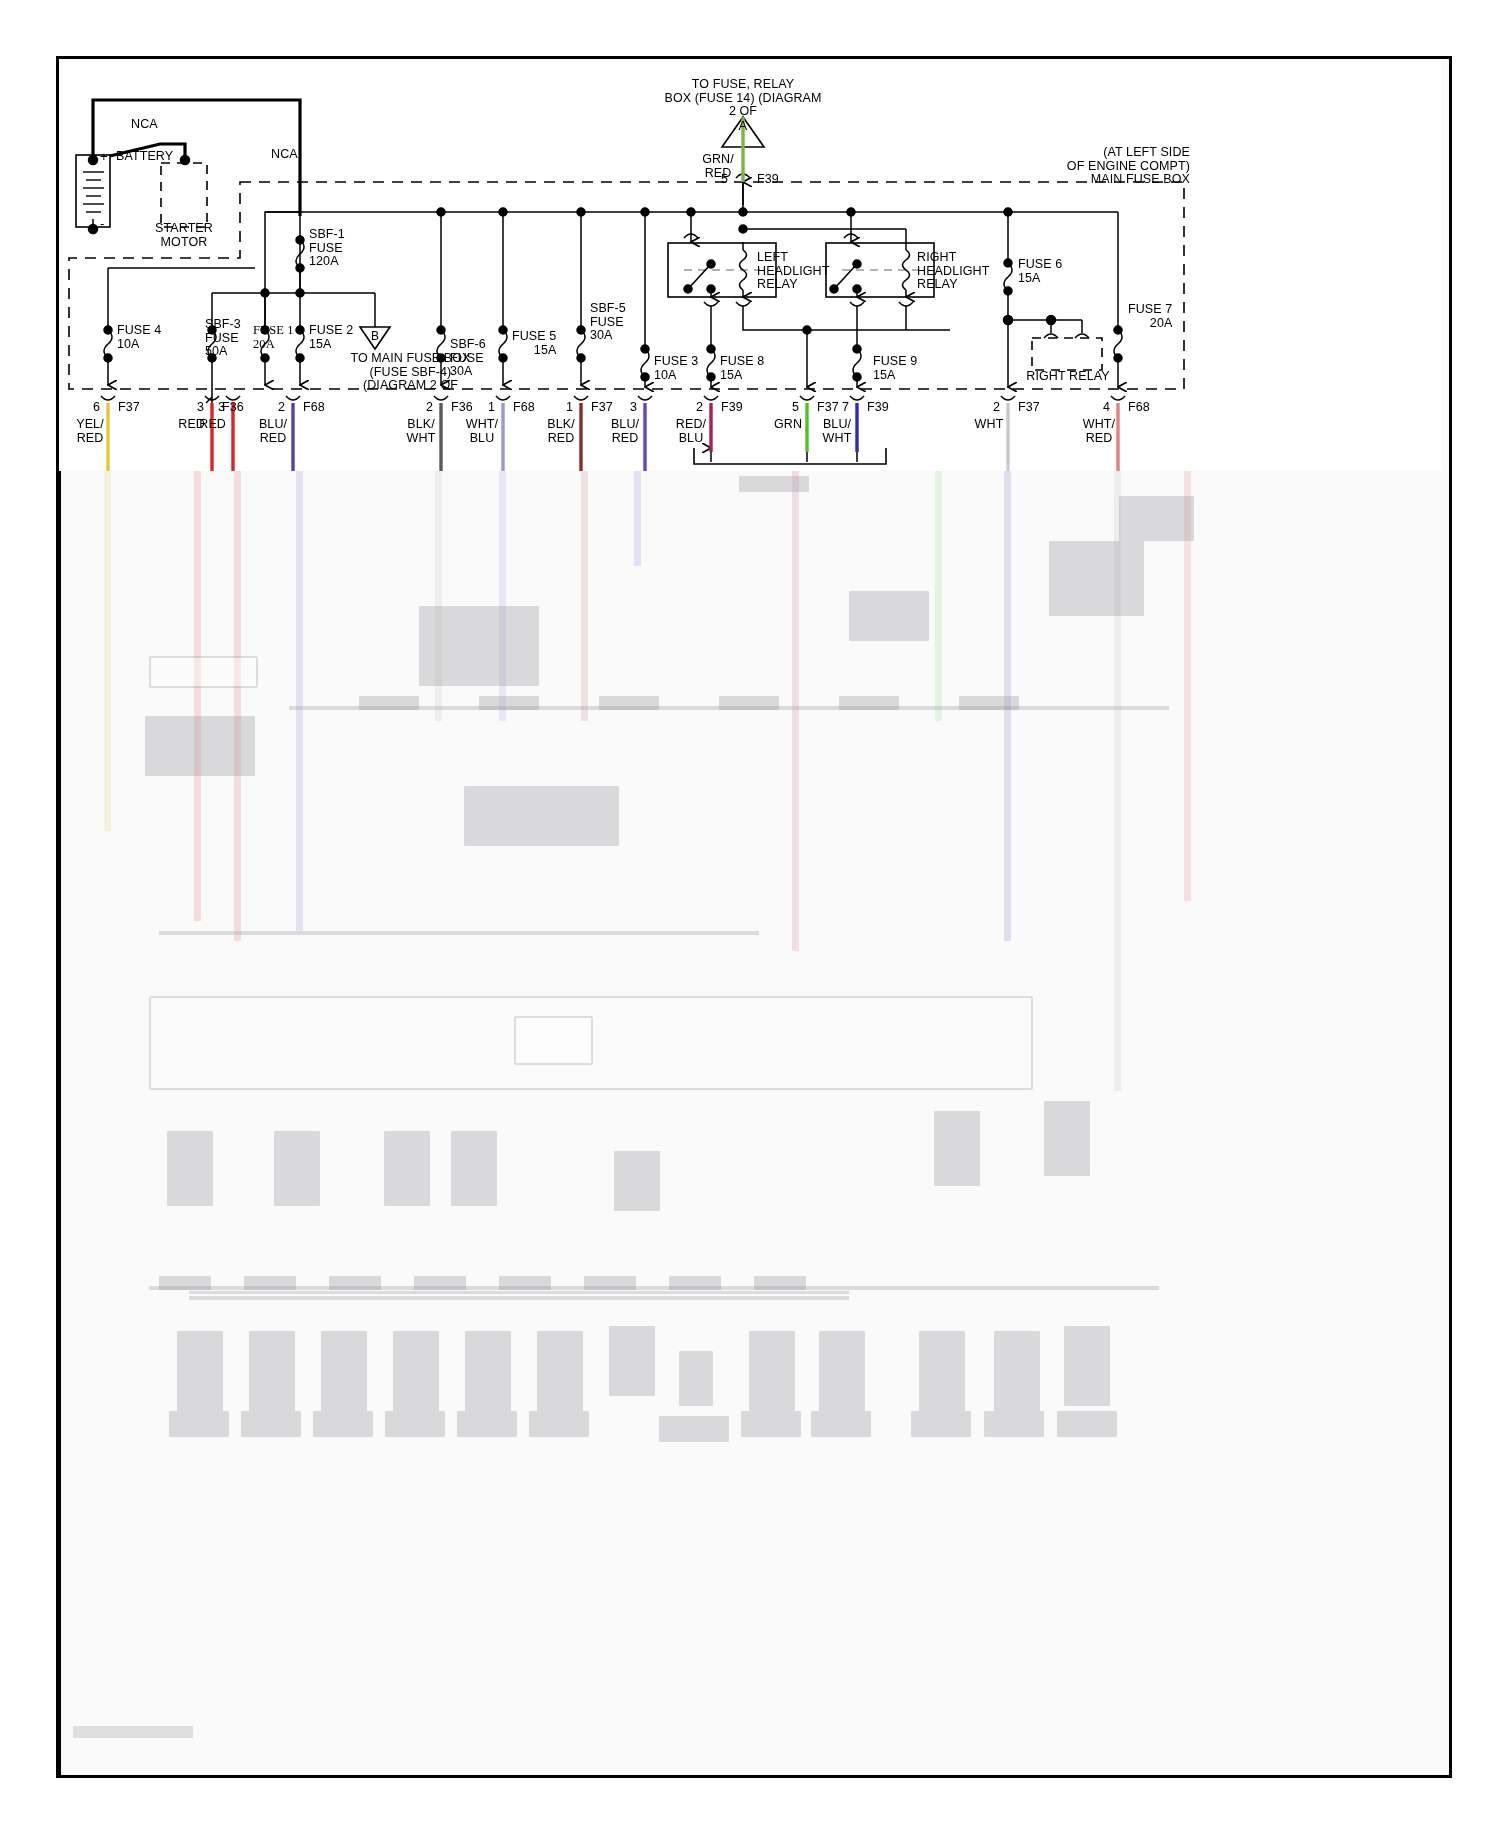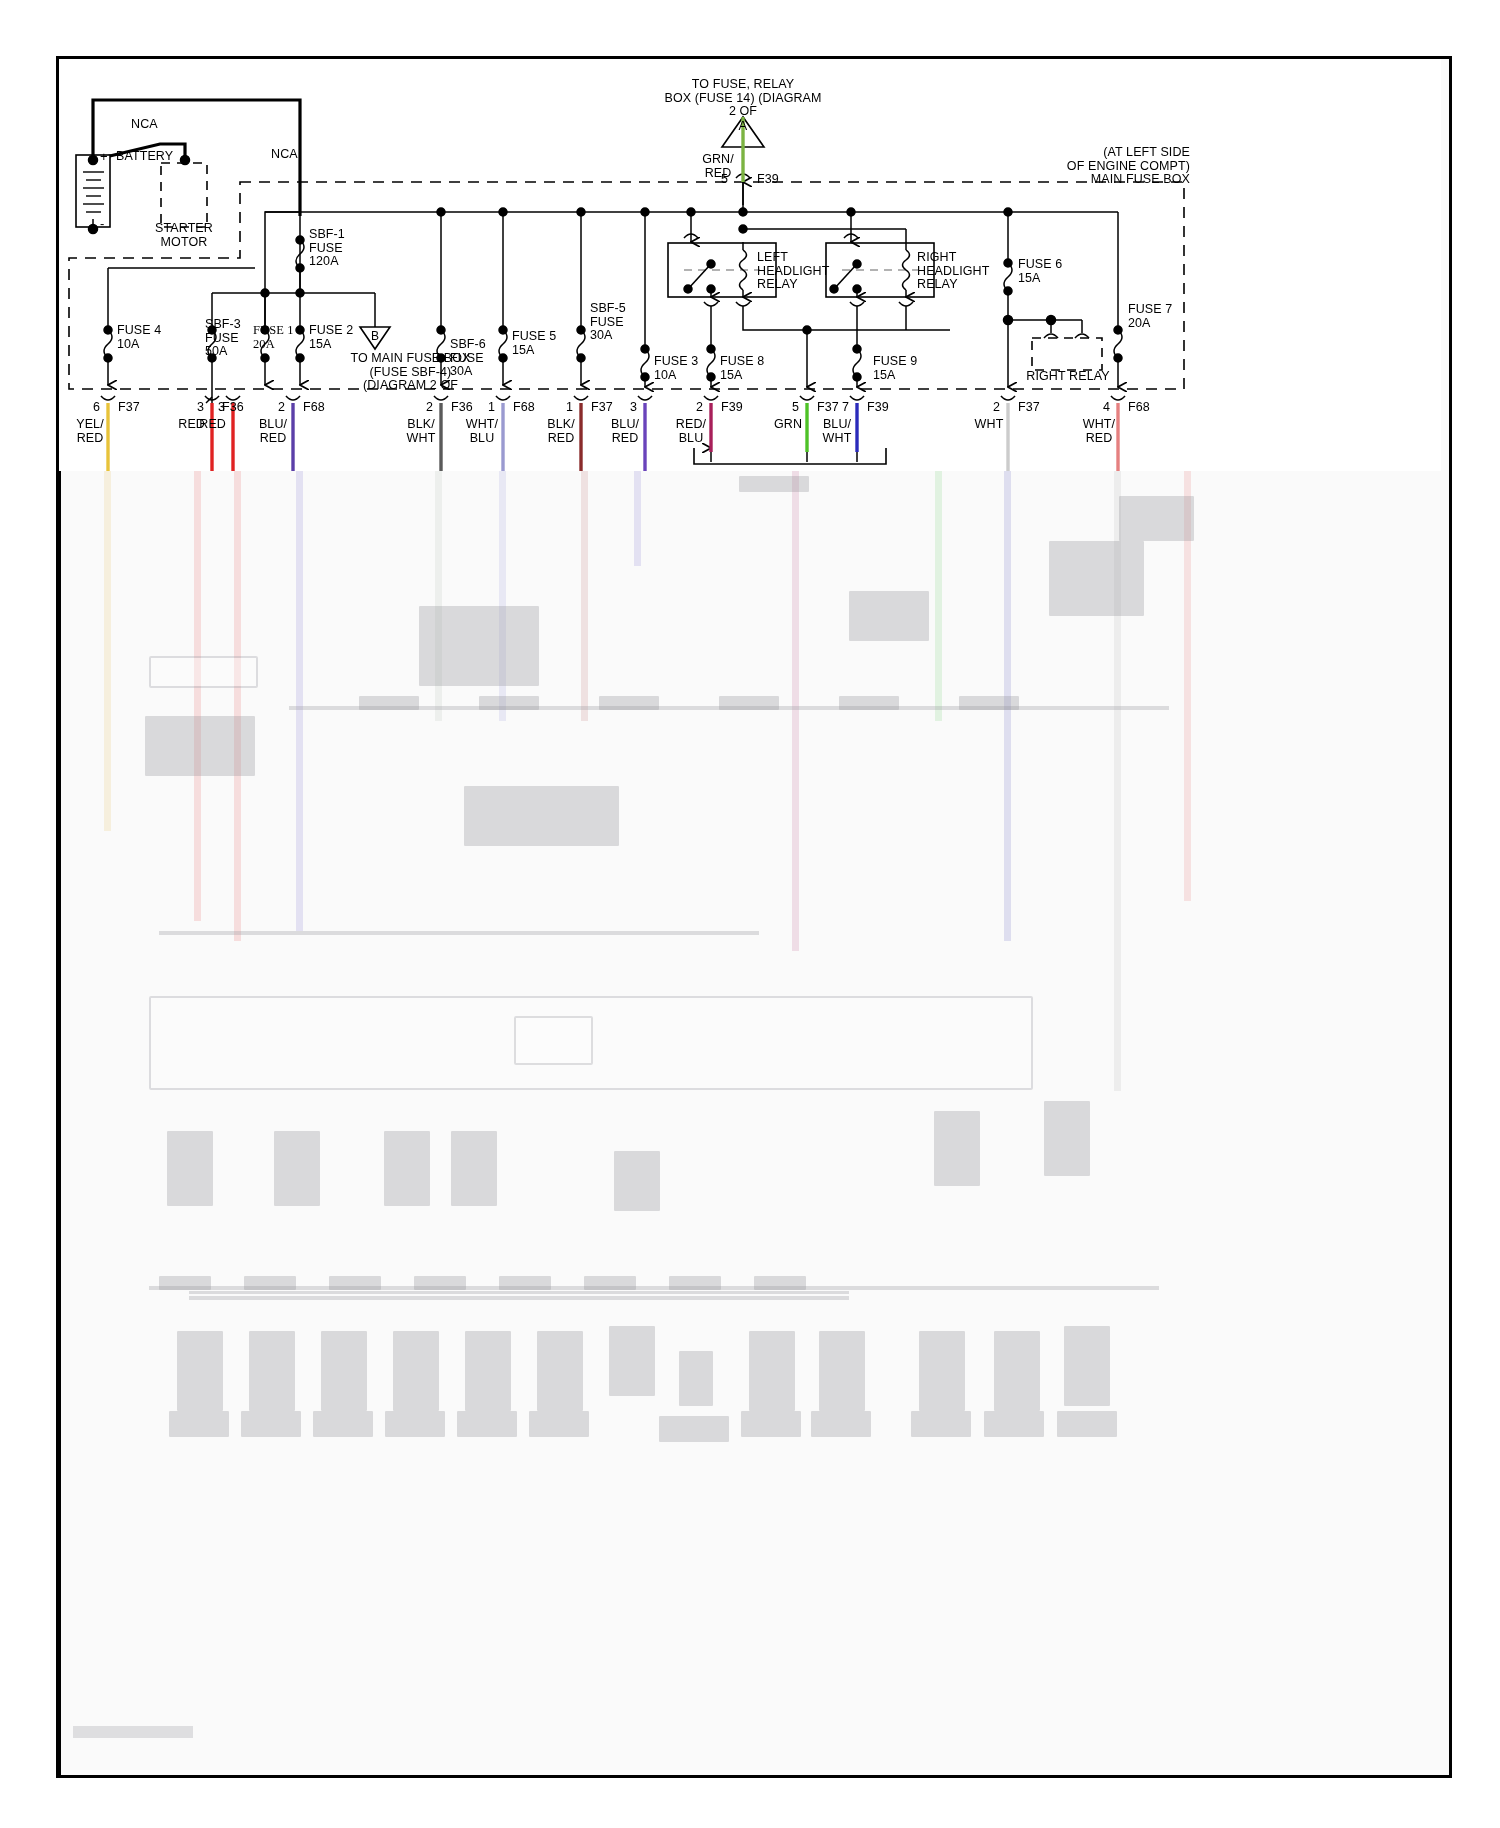--- a/index.html
+++ b/index.html
@@ -375,34 +375,34 @@
   <div class="lbl" style="left:205px;top:318px;">SBF-3
 FUSE
 50A</div>
   <div class="lbl" style="left:253px;top:324px;font-family:Liberation Serif, serif;">FUSE 1
 20A</div>
   <div class="lbl" style="left:309px;top:324px;">FUSE 2
 15A</div>
   <div class="lbl" style="left:450px;top:338px;">SBF-6
 FUSE
 30A</div>
-  <div class="lbl" style="left:512px;top:330px;">FUSE 5
+  <div class="lbl" style="left:512px;top:330px;text-align:right;">FUSE 5
 15A</div>
   <div class="lbl" style="left:590px;top:302px;">SBF-5
 FUSE
 30A</div>
   <div class="lbl" style="left:654px;top:355px;">FUSE 3
 10A</div>
   <div class="lbl" style="left:720px;top:355px;">FUSE 8
 15A</div>
   <div class="lbl" style="left:873px;top:355px;">FUSE 9
 15A</div>
   <div class="lbl" style="left:1018px;top:258px;">FUSE 6
 15A</div>
-  <div class="lbl" style="left:1128px;top:303px;">FUSE 7
+  <div class="lbl" style="left:1128px;top:303px;text-align:right;">FUSE 7
 20A</div>
 
   <div class="lbl" style="left:757px;top:251px;">LEFT
 HEADLIGHT
 RELAY</div>
   <div class="lbl" style="left:917px;top:251px;">RIGHT
 HEADLIGHT
 RELAY</div>
   <div class="lbl c" style="left:1022px;top:370px;width:92px;">RIGHT RELAY</div>
 

